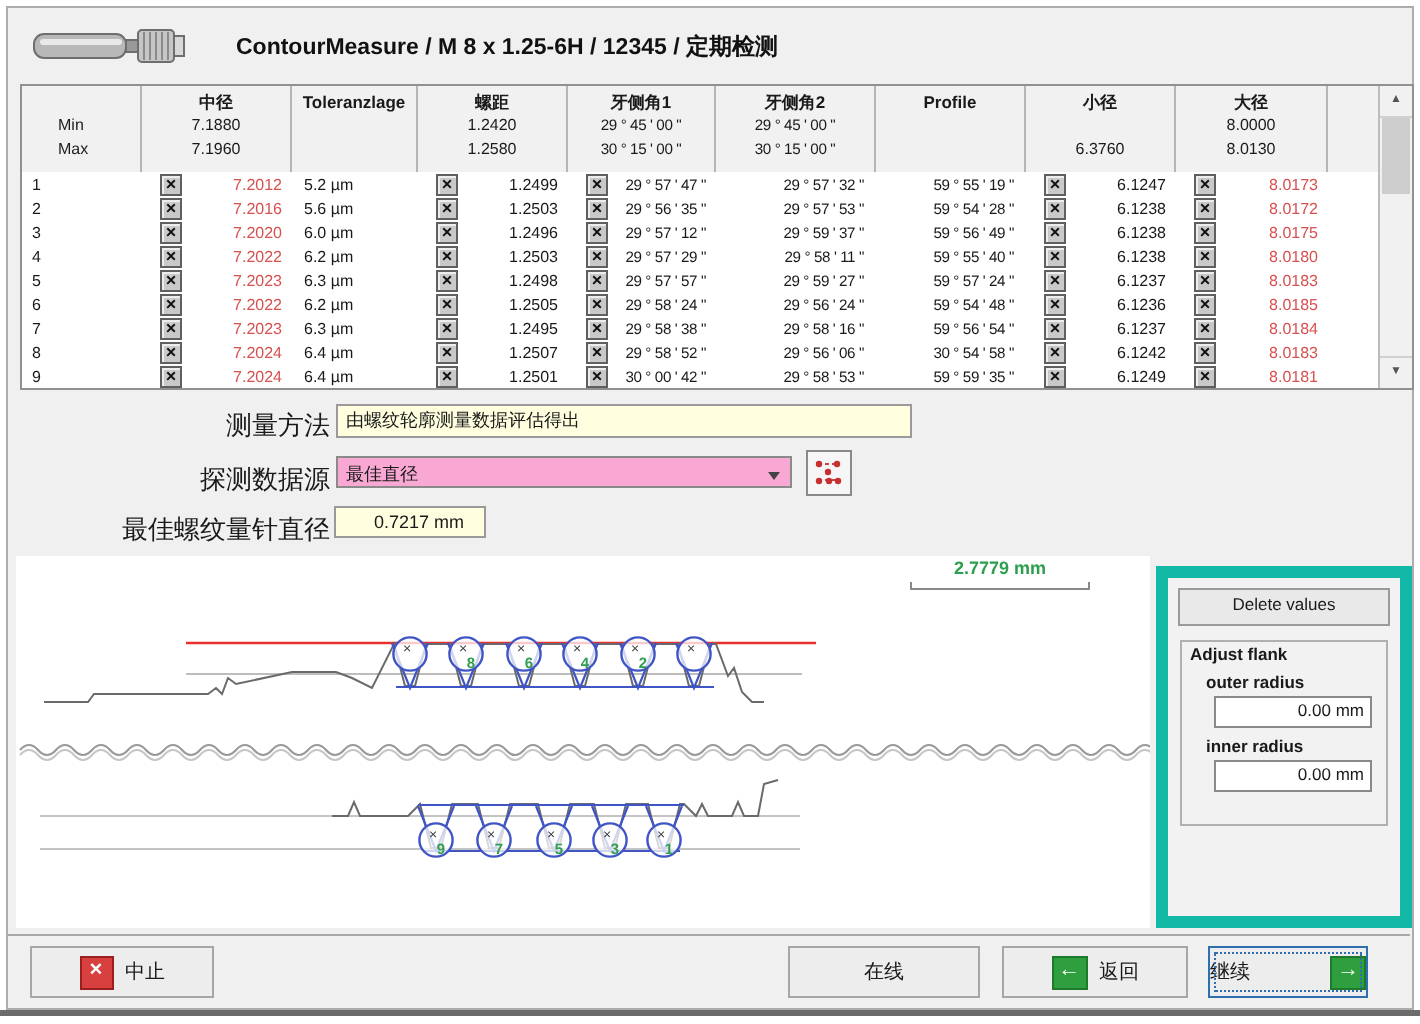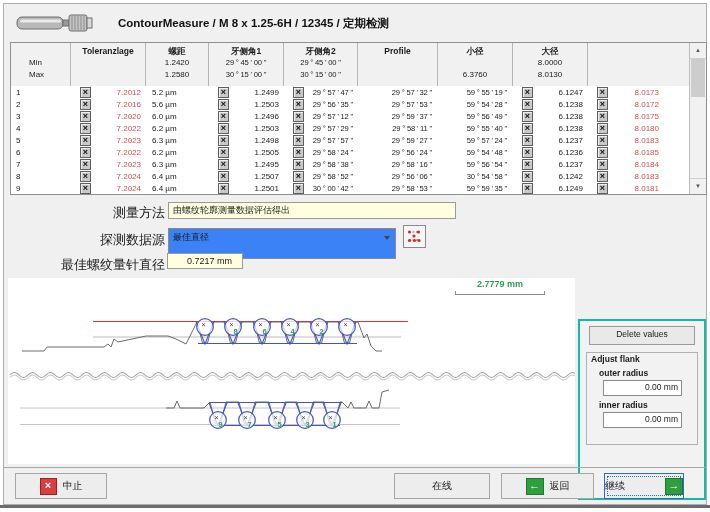--- a/index.html
+++ b/index.html
@@ -46,41 +46,41 @@
   .sarrow{position:absolute;left:0;width:16px;height:15px;background:#f1f1f1;
           font-size:6px;line-height:15px;text-align:center;color:#555;}
   .sarrow.up{top:0;border-bottom:1px solid #d0d0d0;}
   .sarrow.down{bottom:0;border-top:1px solid #d0d0d0;}
   .sthumb{position:absolute;left:1px;top:16px;width:14px;height:38px;background:#cdcdcd;}
 
   
   .flabel{position:absolute;left:10px;width:155px;text-align:right;font-size:13px;}
   .ffield{position:absolute;background:#ffffdf;border:1px solid #9a9a9a;font-size:9px;
           line-height:15px;padding-left:4px;box-sizing:border-box;}
-  .combo{position:absolute;left:168px;top:228px;width:228px;height:31px;background:#3b82f6;
+  .combo{position:absolute;left:168px;top:228px;width:228px;height:16px;background:#f9a8d4;
          border:1px solid #8a8a8a;box-sizing:border-box;font-size:9px;line-height:16px;
          padding-left:4px;cursor:pointer;}
   .caret{position:absolute;right:5px;top:7px;width:0;height:0;
          border-left:3.5px solid transparent;border-right:3.5px solid transparent;
          border-top:4px solid #444;}
   .probe-btn{position:absolute;left:403px;top:225px;width:23px;height:23px;background:#f6f6f6;
              border:1px solid #8a8a8a;box-sizing:border-box;cursor:pointer;
              display:flex;align-items:center;justify-content:center;}
 
   
   .plot{position:absolute;left:8px;top:278px;width:567px;height:186px;background:#ffffff;}
   .dim-label{position:absolute;left:447px;top:1px;width:90px;text-align:center;
              color:#2e9e50;font-size:9px;font-weight:bold;}
   .dim-bracket{position:absolute;left:447px;top:13px;width:90px;height:4px;
                border-left:1px solid #8a8a8a;border-right:1px solid #8a8a8a;
                border-bottom:1px solid #8a8a8a;box-sizing:border-box;}
 
   
   .panel{position:absolute;left:578px;top:283px;width:128px;height:181px;background:#f2f2f2;
-         border:2px solid #14b8a6;box-sizing:border-box;margin-top:36px;}
+         border:6px solid #14b8a6;box-sizing:border-box;}
   .del-btn{margin:5px auto 6px auto;width:104px;height:17px;background:#e9e9e9;
            border:1px solid #9a9a9a;font-size:8.5px;line-height:15px;text-align:center;cursor:pointer;}
   .pcheck{display:flex;align-items:center;gap:4px;margin:3px 0 3px 11px;cursor:pointer;}
   .pbox{width:10px;height:10px;background:#fff;border:1px solid #6e6e6e;flex:0 0 auto;}
   .plabel{font-size:8.5px;font-weight:bold;}
   .group{margin:7px 6px 0 6px;border:1px solid #b0b0b0;padding:1px 4px 6px 4px;height:84px;background:#f2f2f2;}
   .gtitle{font-size:8.5px;font-weight:bold;}
   .glabel{font-size:8.5px;font-weight:bold;margin:4px 0 2px 8px;}
   .ginput{width:74px;height:14px;background:#fff;border:1px solid #8a8a8a;font-size:8.5px;
           text-align:right;padding-right:3px;margin-left:12px;line-height:13px;box-sizing:content-box;}
@@ -116,20 +116,25 @@
   </svg>
   <div class="title-text">ContourMeasure / M 8 x 1.25-6H / 12345 / 定期检测</div>
 </div>
 
 <div class="tablewrap">
   <div class="thead">
     <div class="hcell c0">
       <div class="hname"></div>
       <div class="hmin">Min</div>
       <div class="hmax">Max</div>
+    </div>
+    <div class="hcell">
+      <div class="hname">中径</div>
+      <div class="hmin">7.1880</div>
+      <div class="hmax">7.1960</div>
     </div>
     <div class="hcell">
       <div class="hname">Toleranzlage</div>
       <div class="hmin"></div>
       <div class="hmax"></div>
     </div>
     <div class="hcell">
       <div class="hname">螺距</div>
       <div class="hmin">1.2420</div>
       <div class="hmax">1.2580</div>

